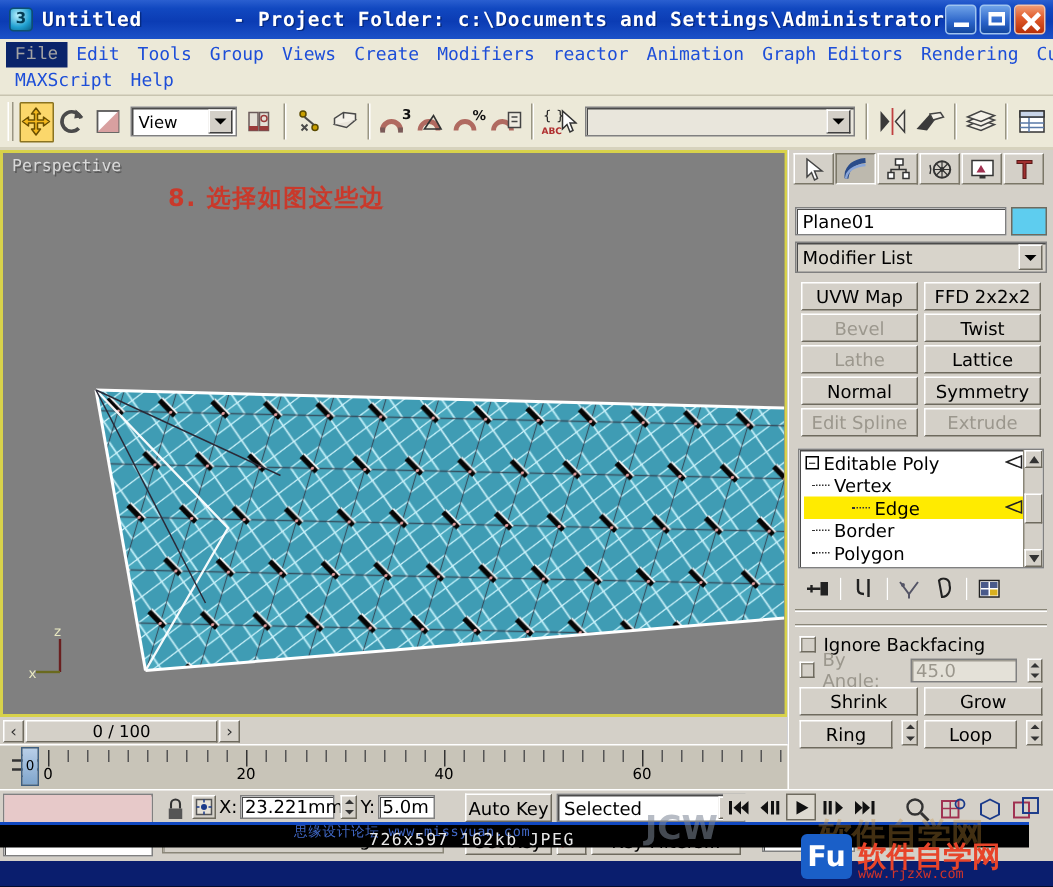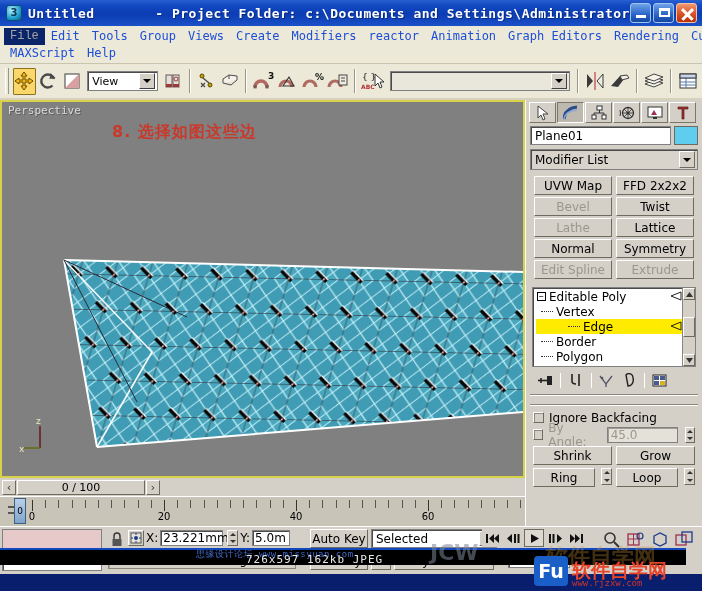--- a/index.html
+++ b/index.html
@@ -131,21 +131,21 @@
     position:absolute; left:525px; top:100px; width:177px; height:426px;
     background:#d4d0c8; border-left:1px solid #fff;
   }
   .panel-tabs{ display:flex; gap:1px; padding:2px 2px 0 3px; height:24px; }
   .ptab{
     width:27px;height:21px;background:#d4d0c8;border:1px solid #fff;
     border-right-color:#7b7768;border-bottom-color:#7b7768;
     display:flex;align-items:center;justify-content:center;
   }
   .ptab.sel{ background:#bdb9ae; border:1px solid #7b7768; border-right-color:#fff; border-bottom-color:#fff; }
-  .name-row{ display:flex; align-items:flex-end; padding:2px 4px 1px 4px; gap:3px; }
+  .name-row{ display:flex; align-items:flex-end; padding:14px 4px 1px 4px; gap:3px; }
   .name-field{
     flex:1; height:19px; background:#fff; border:1px solid #808080;
     box-shadow:inset 1px 1px 0 #4b4b4b; padding:2px 0 0 4px;
     font:12px "DejaVu Sans","Liberation Sans",sans-serif; color:#000;
   }
   .color-swatch{ width:24px;height:19px;background:#5ecdef;border:1px solid #6e6a5e; }
   .modlist{
     margin:3px 4px 0 4px; height:21px; background:#d8d4cb;
     border:1px solid #808080; box-shadow:inset 1px 1px 0 #4b4b4b;
     display:flex; align-items:center;

